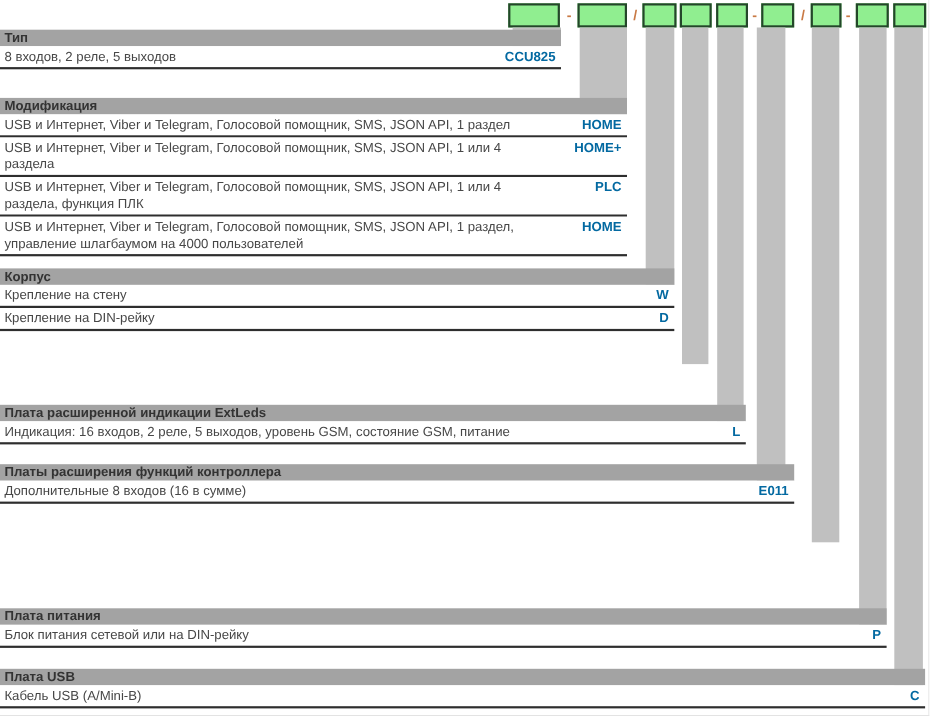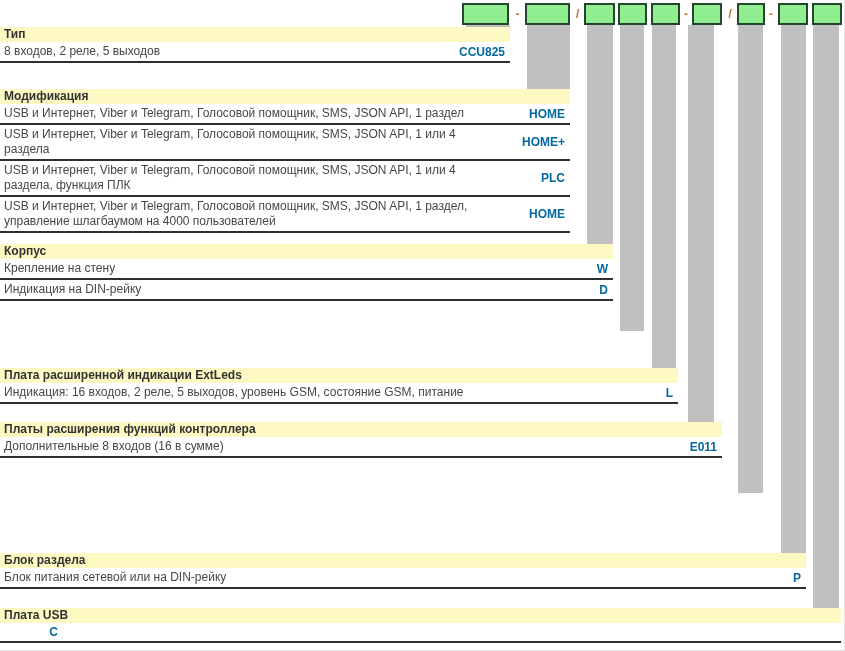--- a/index.html
+++ b/index.html
@@ -35,23 +35,23 @@
   .s1{top:27px;width:510px}
   .s2{top:89px;width:570px}
   .s3{top:244px;width:613px}
   .s4{top:316px;width:645px}
   .s5{top:368px;width:678px}
   .s6{top:422px;width:722px}
   .s7{top:478px;width:765px}
   .s8{top:553px;width:806px}
   .s9{top:608px;width:841px}
 
-  .hdr{background:#fef9c3;font-weight:bold;font-size:12px;color:#333;
+  .hdr{background:#a3a3a3;font-weight:bold;font-size:12px;color:#333;
        height:15px;line-height:15px;padding-left:4px;}
-  .row{display:flex;align-items:center;border-bottom:2px solid #2e2e2e;
+  .row{display:flex;align-items:flex-start;border-bottom:2px solid #2e2e2e;
        padding:2px 0 2px 4px;box-sizing:border-box;min-height:19px;background:#fff;}
   .lbl{flex:1;font-size:12px;color:#474747;line-height:15px;padding-right:8px;}
   .code{flex:0 0 54px;text-align:right;font-size:12px;font-weight:bold;
         color:#0369a1;padding-right:5px;}
 </style>
 </head>
 <body>
 
 <div class="canvas">
 
@@ -110,21 +110,21 @@
     </div>
   </section>
 
   <section class="sec s3">
     <div class="hdr">Корпус</div>
     <div class="row">
       <span class="lbl">Крепление на стену</span>
       <span class="code">W</span>
     </div>
     <div class="row">
-      <span class="lbl">Индикация на DIN-рейку</span>
+      <span class="lbl">Крепление на DIN-рейку</span>
       <span class="code">D</span>
     </div>
   </section>
 
 
   <section class="sec s5">
     <div class="hdr">Плата расширенной индикации ExtLeds</div>
     <div class="row">
       <span class="lbl">Индикация: 16 входов, 2 реле, 5 выходов, уровень GSM, состояние GSM, питание</span>
       <span class="code">L</span>
@@ -134,27 +134,28 @@
   <section class="sec s6">
     <div class="hdr">Платы расширения функций контроллера</div>
     <div class="row">
       <span class="lbl">Дополнительные 8 входов (16 в сумме)</span>
       <span class="code">E011</span>
     </div>
   </section>
 
 
   <section class="sec s8">
-    <div class="hdr">Блок раздела</div>
+    <div class="hdr">Плата питания</div>
     <div class="row">
       <span class="lbl">Блок питания сетевой или на DIN-рейку</span>
       <span class="code">P</span>
     </div>
   </section>
 
   <section class="sec s9">
     <div class="hdr">Плата USB</div>
     <div class="row">
+      <span class="lbl">Кабель USB (A/Mini-B)</span>
       <span class="code">C</span>
     </div>
   </section>
 
 </div>
 
 </body></html>

